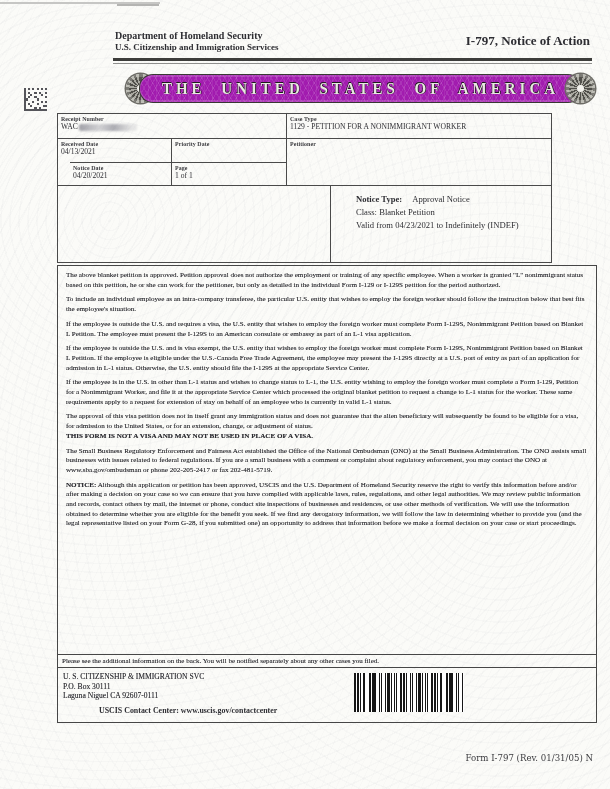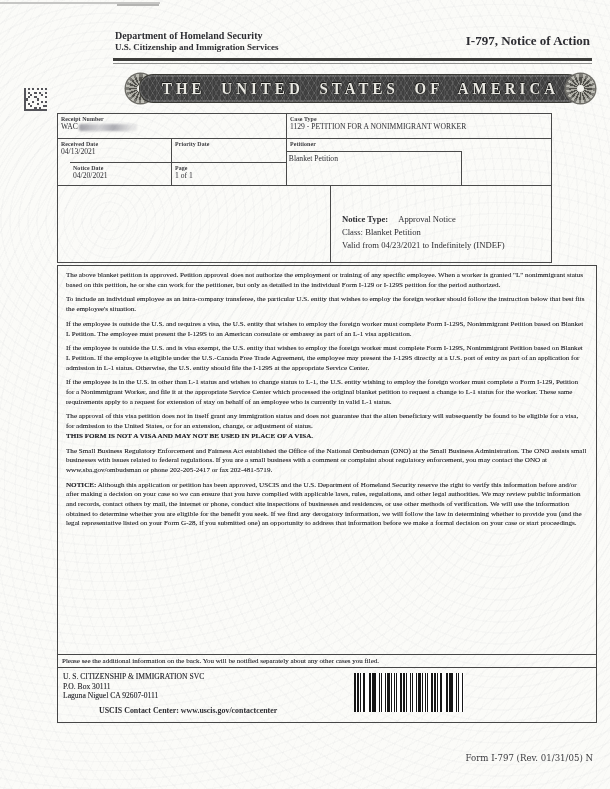--- a/index.html
+++ b/index.html
@@ -24,21 +24,21 @@
   .hdr-left .l1{font-size:10px;font-weight:bold;}
   .hdr-left .l2{font-size:9px;font-weight:bold;}
   .hdr-right{position:absolute;right:20px;top:33px;font-size:13px;font-weight:bold;}
   .hdr-rule{position:absolute;left:113px;right:18px;top:58px;height:2px;
     border-top:3.5px solid #3d3d3b;border-bottom:1.2px solid #8f8f8d;}
 
   
   .banner{position:absolute;left:126px;top:73px;width:469px;height:31px;}
   .banner-bar{
     position:absolute;left:14px;right:14px;top:2px;bottom:2px;
-    background:#404040;border-radius:13px;overflow:hidden;
+    background:#a21caf;border-radius:13px;overflow:hidden;
     box-shadow:0 0 0 1px #38any;
     box-shadow:0 0 0 1px #383833, inset 0 2px 0 rgba(255,255,255,.14), inset 0 -2px 0 rgba(255,255,255,.14);
     display:flex;align-items:center;justify-content:center;
   }
   .banner-bar::before{
     content:"";position:absolute;inset:0;
     background:
       repeating-linear-gradient(60deg, rgba(255,255,255,.10) 0 1px, transparent 1px 5px),
       repeating-linear-gradient(-60deg, rgba(255,255,255,.10) 0 1px, transparent 1px 5px),
       repeating-linear-gradient(90deg, rgba(255,255,255,.07) 0 1.5px, transparent 1.5px 8px);
@@ -77,21 +77,21 @@
     border-top:1.1px solid #4a4a4a;border-right:1.1px solid #4a4a4a;
     padding:1.5px 0 0 3px;box-sizing:border-box;font-size:7.6px;}
   .smudge{display:inline-block;vertical-align:middle;width:58px;height:6.5px;margin-left:1px;
     background:linear-gradient(90deg, rgba(85,85,100,.55), rgba(120,120,135,.30) 35%, rgba(95,95,110,.5) 60%, rgba(140,140,150,.18) 92%);
     filter:blur(1px);border-radius:2px;}
 
   
   .notice-area{position:absolute;left:57px;top:186px;width:495px;height:77px;
     border:1.3px solid #4a4a4a;border-top:none;box-sizing:border-box;}
   .notice-divider{position:absolute;left:272px;top:0;bottom:0;width:1.2px;background:#4a4a4a;}
-  .notice-summary{position:absolute;left:284px;top:7px;font-size:8.6px;line-height:1.5;margin-top:20px;}
+  .notice-summary{position:absolute;left:298px;top:7px;font-size:8.6px;line-height:1.5;}
   .notice-summary b{font-weight:bold;}
   .nt-gap{display:inline-block;width:10px;}
 
   
   .body-box{position:absolute;left:57px;top:265px;width:540px;height:390px;
     border:1.3px solid #464646;box-sizing:border-box;padding:5px 9px 0 8px;
     font-size:7.1px;line-height:1.37;text-align:left;color:#2c2c31;
     text-shadow:0 0 .35px rgba(44,44,52,.5);}
   .body-box p{margin:0 0 5px 0;}
   .body-box .bline{display:block;font-weight:bold;}
@@ -185,23 +185,20 @@
     <div class="cell c-received">
       <div class="lbl">Received Date</div>
       <div class="val">04/13/2021</div>
     </div>
     <div class="cell c-priority">
       <div class="lbl">Priority Date</div>
       <div class="val"></div>
     </div>
     <div class="cell c-petitioner">
       <div class="lbl">Petitioner</div>
-      <div class="bp-box">
-        <span>Blanket Petition</span>
-      </div>
     </div>
     <div class="cell c-noticedate">
       <div class="lbl">Notice Date</div>
       <div class="val">04/20/2021</div>
     </div>
     <div class="cell c-page">
       <div class="lbl">Page</div>
       <div class="val">1 of 1</div>
     </div>
   </div>

